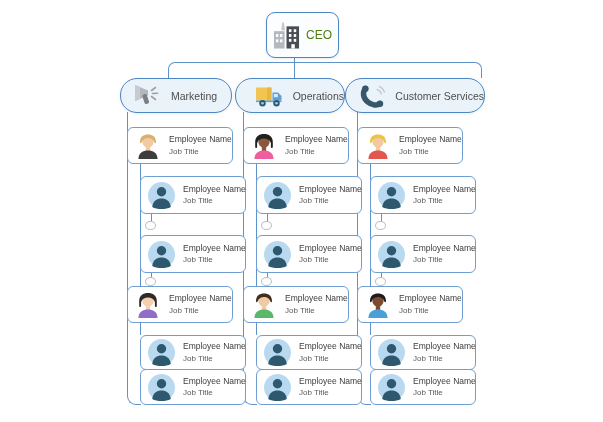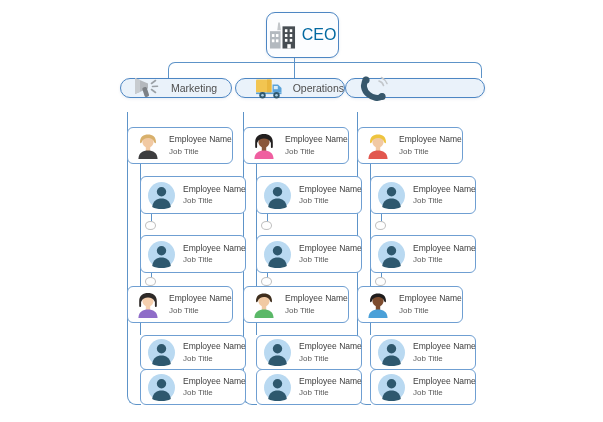--- a/index.html
+++ b/index.html
@@ -27,24 +27,24 @@
   }
   .ceo-box {
     position: absolute; z-index: 2;
     left: 266px; top: 12px; width: 73px; height: 46px;
     background: #fcfdff;
     border: 1.6px solid #4d86c3;
     border-radius: 9px;
     display: flex; align-items: center; justify-content: center; gap: 6px;
     box-shadow: 0 1px 3px rgba(70,110,160,.14);
   }
-  .ceo-label { font-size: 16px; color: #0369a1; }
+  .ceo-label { font-size: 12px; color: #4d7c0f; }
   .pill {
     position: absolute; z-index: 2;
-    top: 78px; height: 20px;
+    top: 78px; height: 35px;
     background: #eaf2fa;
     border: 1.5px solid #4d86c3;
     border-radius: 17px;
     display: flex; align-items: center; gap: 9px;
     padding-left: 13px;
     box-shadow: 0 1px 3px rgba(70,110,160,.12);
   }
   .pill-label { font-size: 10.5px; color: #4e4e4e; white-space: nowrap; }
   .card {
     position: absolute; z-index: 2;
@@ -122,20 +122,21 @@
   </div>
 
   <div class="pill" style="left:345px;width:140px;">
     <svg width="30" height="26" viewBox="0 0 30 26">
       <path d="M20 6 A 6.5 6.5 0 0 1 24.5 10.5" stroke="#c3c7cb" stroke-width="1.6" fill="none" stroke-linecap="round"></path>
       <path d="M22.5 2.5 A 11 11 0 0 1 28 8.5" stroke="#c3c7cb" stroke-width="1.6" fill="none" stroke-linecap="round"></path>
       <path d="M7 5 C3.5 9 4.5 15.5 9.5 19.5 C13.5 22.8 19.5 24.3 23 21.5" stroke="#37576b" stroke-width="6" fill="none" stroke-linecap="round"></path>
       <circle cx="7" cy="5" r="3.6" fill="#37576b"></circle>
       <circle cx="23" cy="21.5" r="3.6" fill="#37576b"></circle>
     </svg>
+    <span class="pill-label">Customer Services</span>
   </div>
 
   <div class="bracket" style="left:127px;top:112px;width:14px;height:293px;"></div>
   <div class="line" style="left:140px;top:164px;width:1.4px;height:122px;"></div>
   <div class="line" style="left:140px;top:323px;width:1.4px;height:12px;"></div>
   <div class="line" style="left:150.5px;top:214px;width:1.3px;height:8px;"></div>
   <div class="line" style="left:150.5px;top:273px;width:1.3px;height:5px;"></div>
   <div class="collapse-dot" style="left:145px;top:221px;"></div>
   <div class="collapse-dot" style="left:145px;top:277px;"></div>
 

